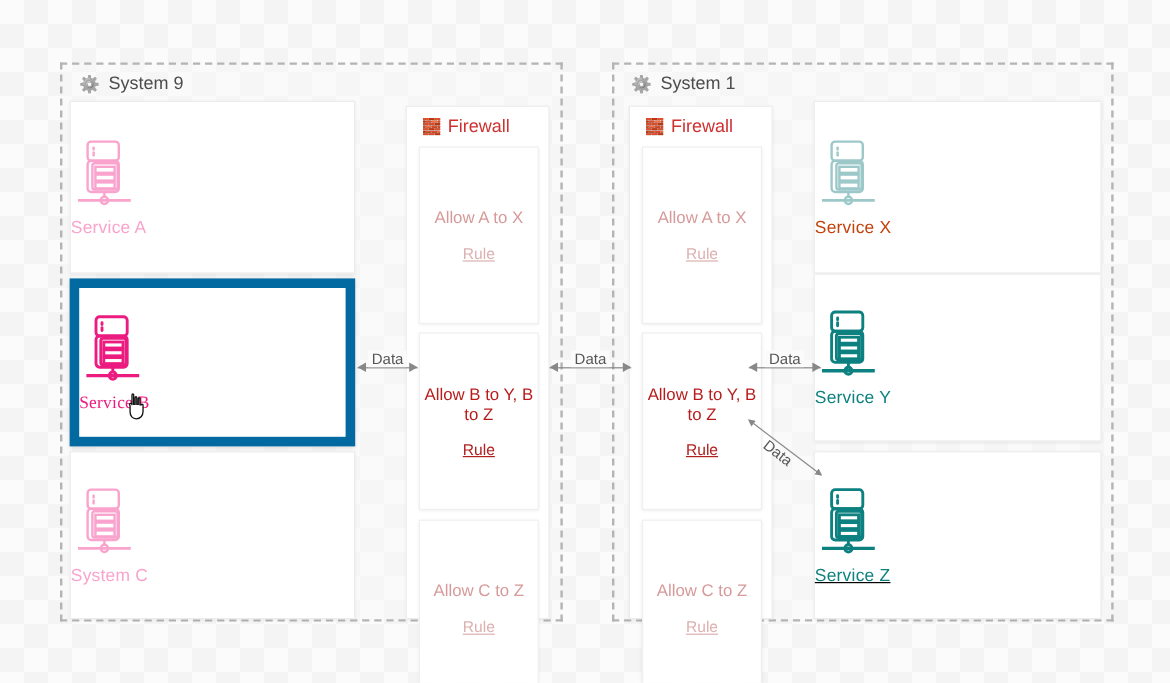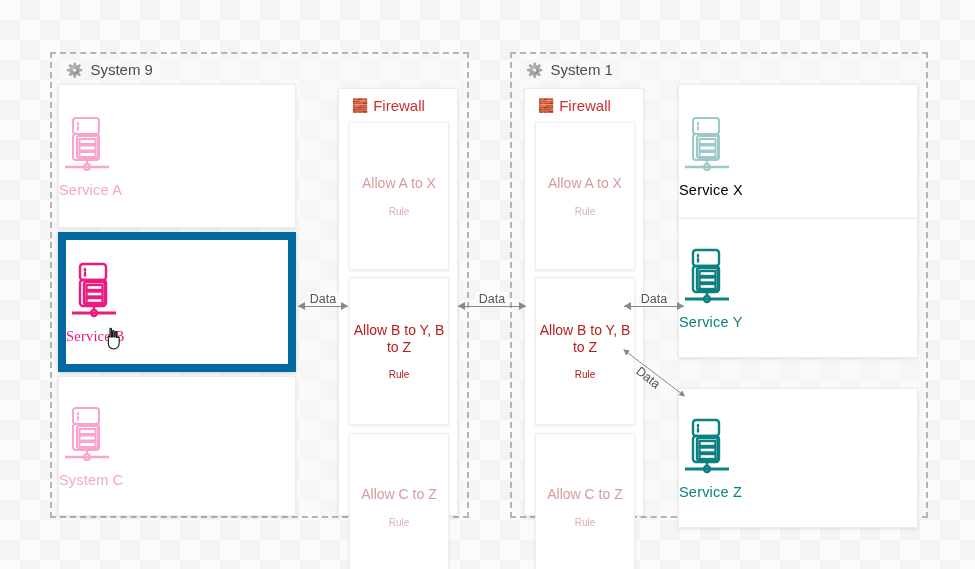--- a/index.html
+++ b/index.html
@@ -77,21 +77,21 @@
     left: 10px; width: 100px;
     background: #ffffff;
     border: 1px solid #efefef;
     box-shadow: 0 1px 3px rgba(0,0,0,0.09);
     display: flex; flex-direction: column;
     align-items: center; justify-content: center;
     gap: 14px;
     text-align: center;
   }
   .rule-title { font-size: 14px; line-height: 1.15; }
-  .rule-sub { font-size: 10px; }
+  .rule-sub { font-size: 13px; text-decoration: underline; }
   .rule-dim  .rule-title { color: #d79a9a; }
   .rule-dim  .rule-sub   { color: #ddb0b0; }
   .rule-hot  .rule-title { color: #b91c1c; }
   .rule-hot  .rule-sub   { color: #b02020; }
 
   
   .conn { position: absolute; }
   .conn-line {
     position: absolute; top: 50%; left: 0;
     width: 100%; height: 1px; background: #888;
@@ -247,43 +247,43 @@
       <rect x="14" y="20" width="26" height="26" rx="3"></rect>
       <rect x="18" y="22" width="21" height="22" rx="2"></rect>
       <rect x="20.5" y="25" width="16" height="5"></rect>
       <rect x="20.5" y="31.5" width="16" height="5"></rect>
       <rect x="20.5" y="38" width="16" height="5"></rect>
       <line x1="6" y1="53" x2="50" y2="53" stroke-width="2.4"></line>
       <line x1="28" y1="46" x2="28" y2="50"></line>
       <circle cx="28" cy="53" r="3"></circle>
     </g>
   </svg>
-  <span class="service-label" style="color:#000000;">Service X</span>
-</div>
-
-<div class="card service-card" style="left:678px; top:218px; width:240px; height:140px;">
+  <span class="service-label" style="color:#c2410c;">Service X</span>
+</div>
+
+<div class="card service-card" style="left:678px; top:228px; width:240px; height:140px;">
   <svg class="server-icon" viewBox="0 0 56 64">
     <g fill="none" stroke="#0d8080" stroke-width="2.4">
       <rect x="14" y="4" width="26" height="16" rx="3"></rect>
       <line x1="19" y1="9" x2="19" y2="10.5" stroke-linecap="round"></line>
       <line x1="19" y1="13" x2="19" y2="15.5" stroke-linecap="round"></line>
       <rect x="14" y="20" width="26" height="26" rx="3"></rect>
       <rect x="18" y="22" width="21" height="22" rx="2"></rect>
       <rect x="20.5" y="25" width="16" height="5"></rect>
       <rect x="20.5" y="31.5" width="16" height="5"></rect>
       <rect x="20.5" y="38" width="16" height="5"></rect>
       <line x1="6" y1="53" x2="50" y2="53" stroke-width="2.8"></line>
       <line x1="28" y1="46" x2="28" y2="50"></line>
       <circle cx="28" cy="53" r="3"></circle>
     </g>
   </svg>
   <span class="service-label" style="color:#0d8080;">Service Y</span>
 </div>
 
-<div class="card service-card" style="left:678px; top:388px; width:240px; height:140px;">
+<div class="card service-card" style="left:678px; top:376px; width:240px; height:140px;text-decoration:underline;">
   <svg class="server-icon" viewBox="0 0 56 64">
     <g fill="none" stroke="#0d8080" stroke-width="2.4">
       <rect x="14" y="4" width="26" height="16" rx="3"></rect>
       <line x1="19" y1="9" x2="19" y2="10.5" stroke-linecap="round"></line>
       <line x1="19" y1="13" x2="19" y2="15.5" stroke-linecap="round"></line>
       <rect x="14" y="20" width="26" height="26" rx="3"></rect>
       <rect x="18" y="22" width="21" height="22" rx="2"></rect>
       <rect x="20.5" y="25" width="16" height="5"></rect>
       <rect x="20.5" y="31.5" width="16" height="5"></rect>
       <rect x="20.5" y="38" width="16" height="5"></rect>

